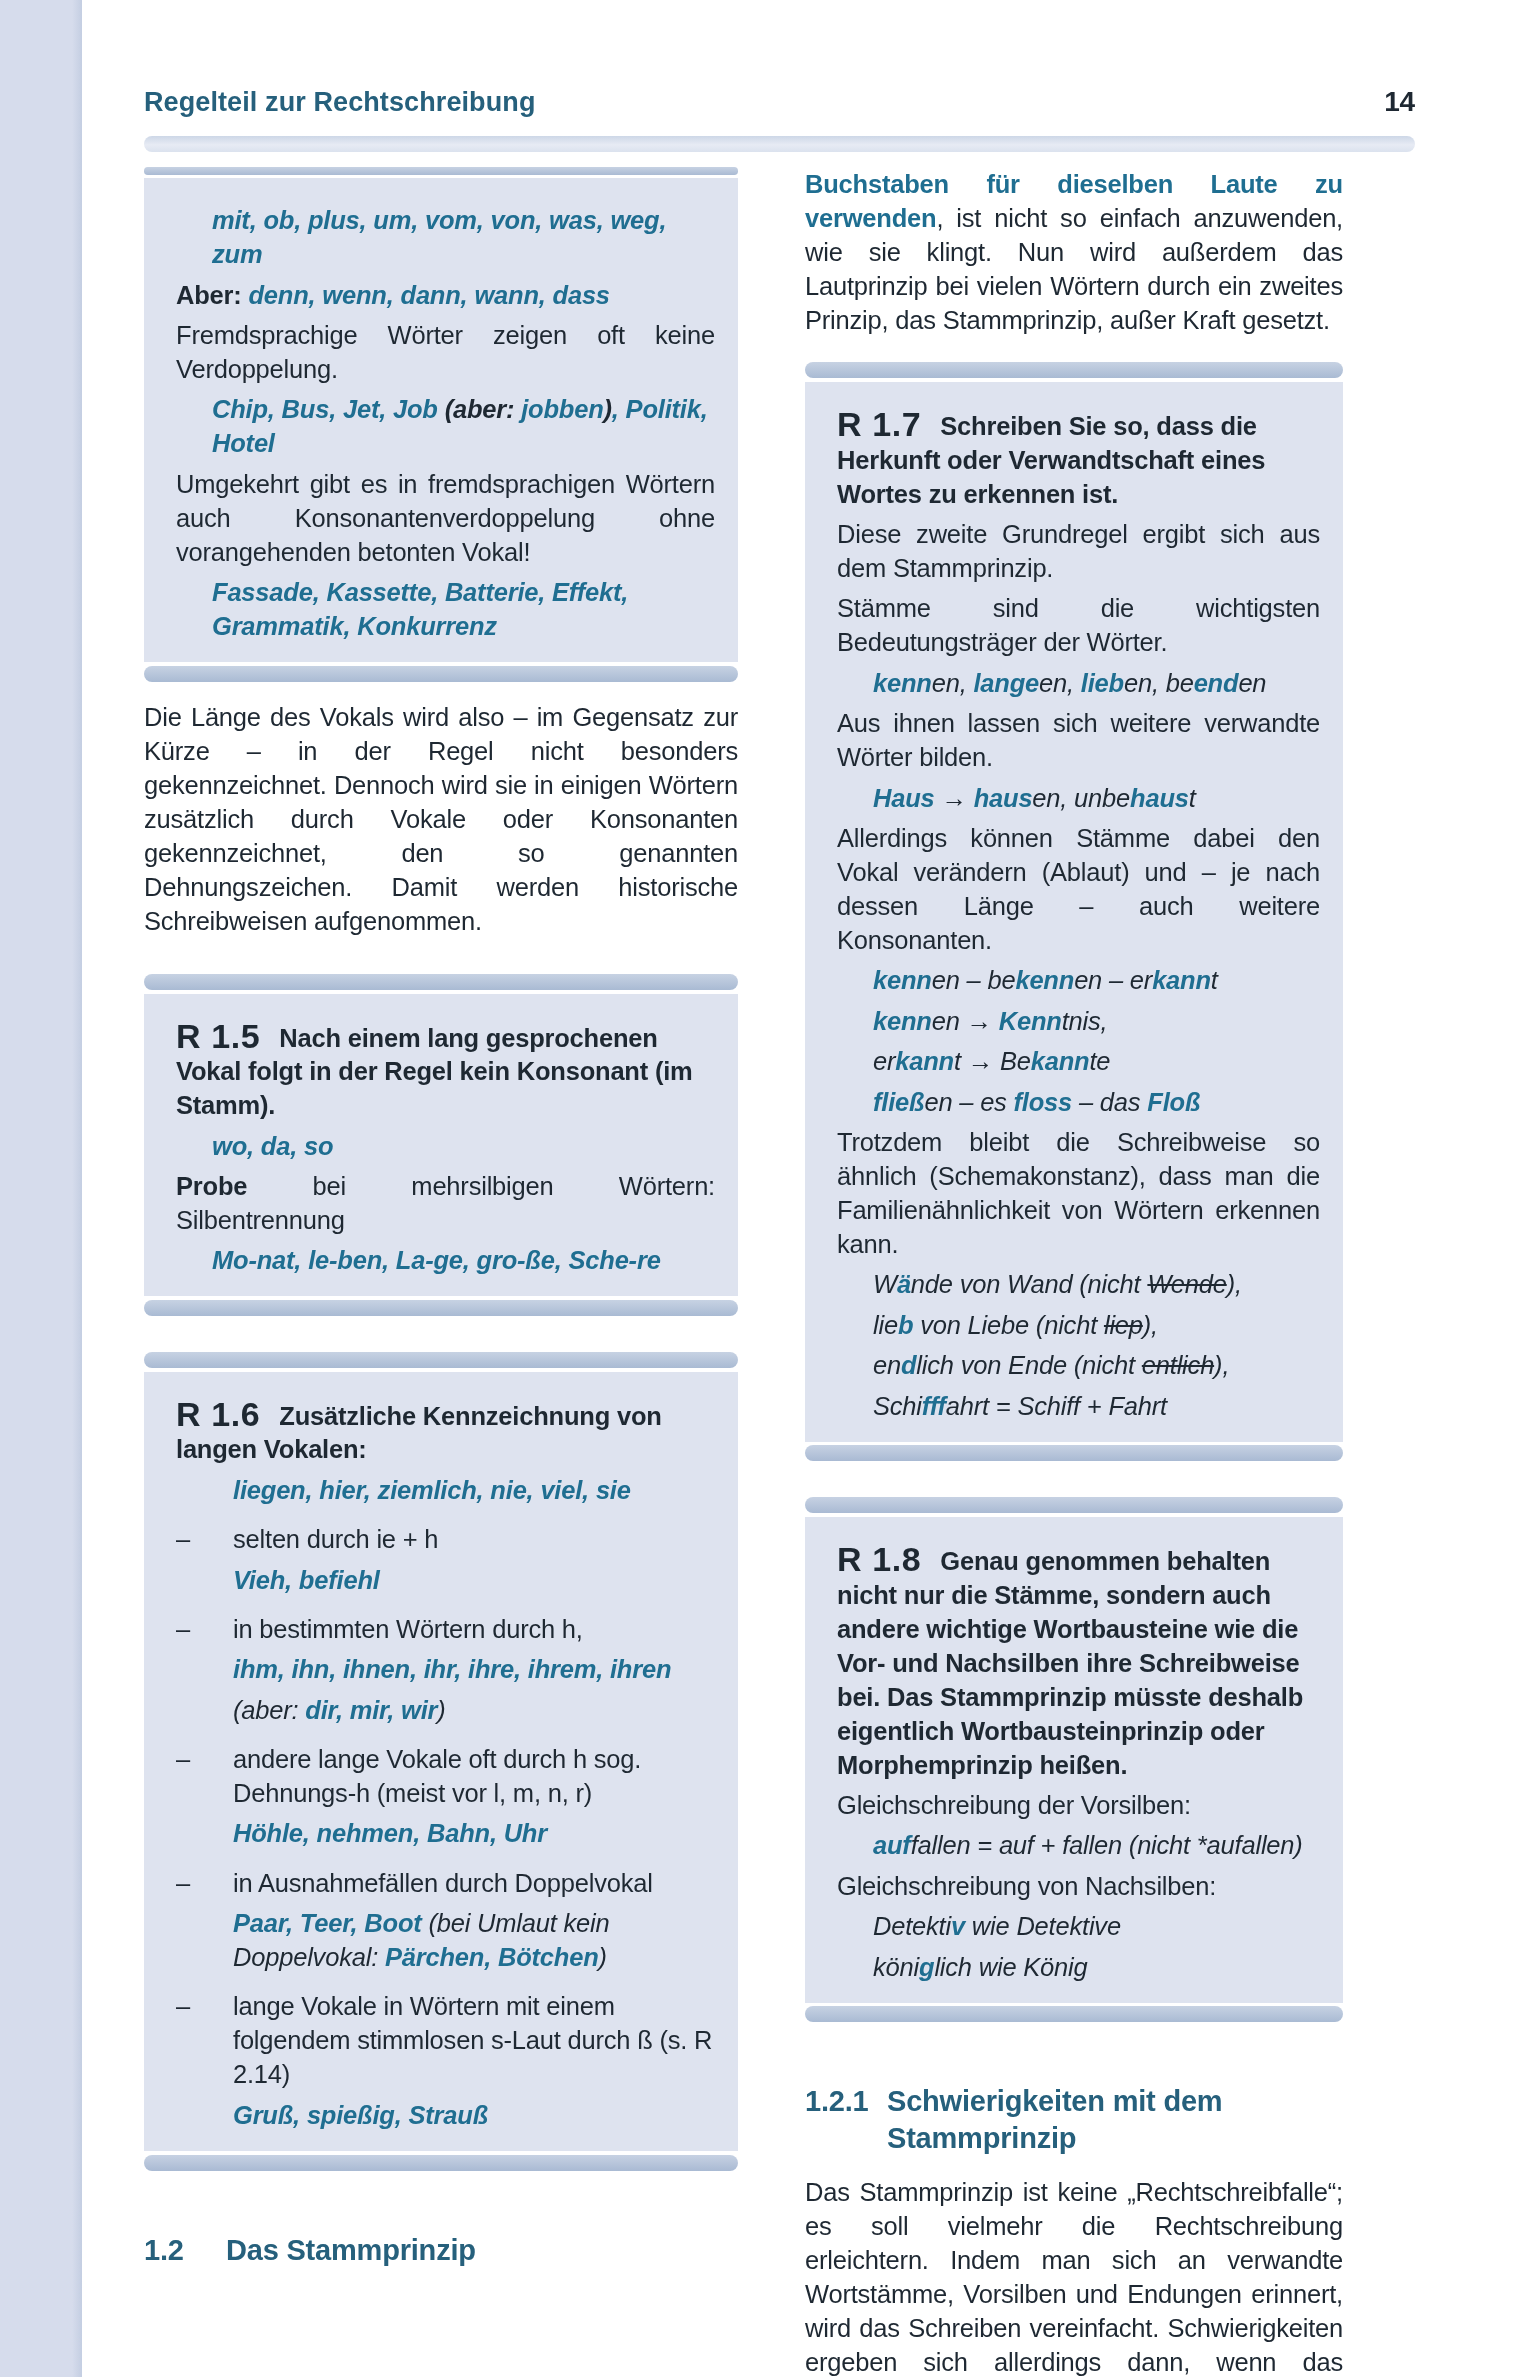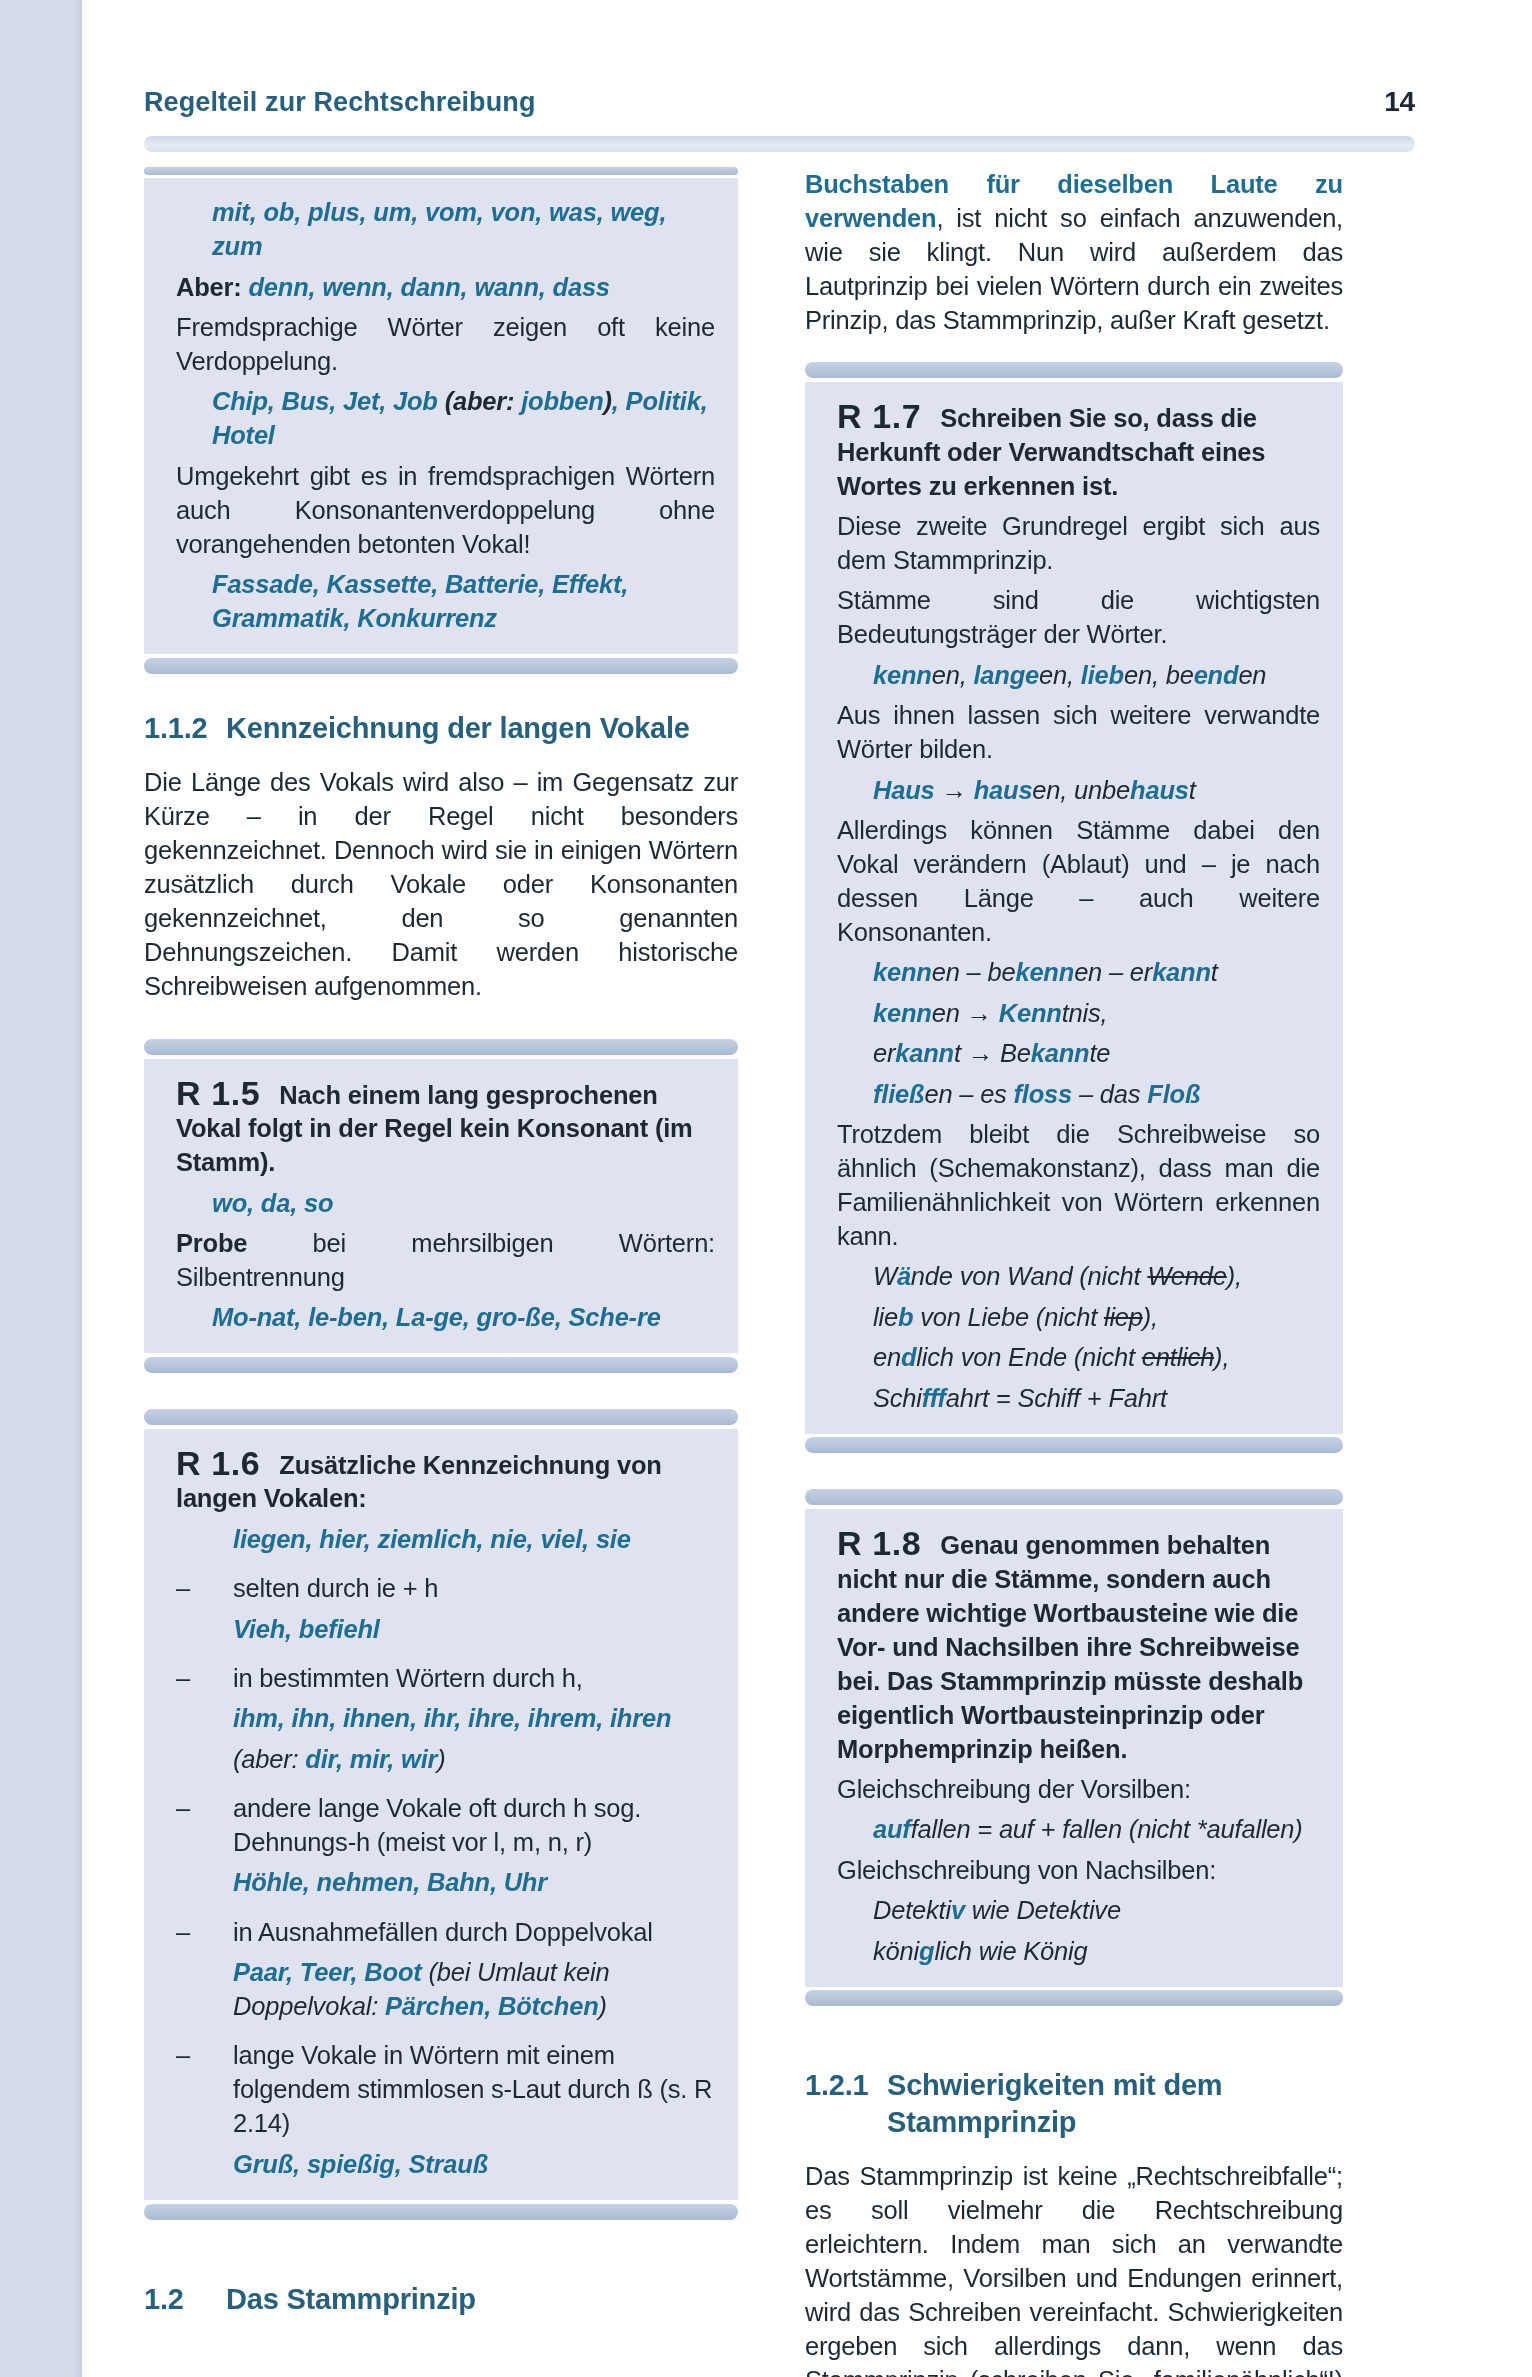--- a/index.html
+++ b/index.html
@@ -35,21 +35,21 @@
   .col.right{width:538px}
 
   
   .rulebox{margin-top:0}
   .rbar{height:16px;border-radius:8.3px;background:linear-gradient(to bottom,#c7d2e3,#a9bad3)}
   .rbar.thin{height:7.7px;border-radius:3.8px}
   .boxbody{background:var(--boxbg);margin-top:3.8px;margin-bottom:3.8px;padding:12.8px 23px 19px 32px}
 
   
   .blk{margin-top:6.4px}
-  .blk:first-child{margin-top:4px}
+  .blk:first-child{margin-top:12px}
   .blk.p{text-align:justify}
   .blk.pex{padding-left:36px}
   .blk.pexl{padding-left:57px}
   .blk.li{padding-left:57px;text-indent:-57px;margin-top:15.3px}
   .flow .blk.p{margin-top:0}
 
   .r-b{font-weight:bold}
   .r-i{font-style:italic}
   .r-bi{font-weight:bold;font-style:italic}
   .r-ex{color:var(--teal);font-weight:bold;font-style:italic}
@@ -94,23 +94,20 @@
             <div class="blk pex"><span class="r-ex">mit, ob, plus, um, vom, von, was, weg, zum</span></div>
             <div class="blk p"><span class="r-b">Aber: </span><span class="r-ex">denn, wenn, dann, wann, dass</span></div>
             <div class="blk p"><span class="r-n">Fremdsprachige Wörter zeigen oft keine Verdoppelung.</span></div>
             <div class="blk pex"><span class="r-ex">Chip, Bus, Jet, Job </span><span class="r-bi">(aber:</span><span class="r-ex"> jobben</span><span class="r-bi">)</span><span class="r-ex">, Politik, Hotel</span></div>
             <div class="blk p"><span class="r-n">Umgekehrt gibt es in fremdsprachigen Wörtern auch Konsonantenverdoppelung ohne vorangehenden betonten Vokal!</span></div>
             <div class="blk pex"><span class="r-ex">Fassade, Kassette, Batterie, Effekt, Grammatik, Konkurrenz</span></div>
           </div>
         <div class="rbar"></div>
       </section>
 
-      <h2 class="h2 sec-gap">
-        <span class="hnum">1.1.2</span><span>Kennzeichnung der langen Vokale</span>
-      </h2>
       <div class="flow after-h2">
           <div class="blk p"><span class="r-n">Die Länge des Vokals wird also – im Gegensatz zur Kürze – in der Regel nicht besonders gekennzeichnet. Dennoch wird sie in einigen Wörtern zusätzlich durch Vokale oder Konsonanten gekennzeichnet, den so genannten Dehnungszeichen. Damit werden historische Schreibweisen aufgenommen.</span></div>
         </div>
 
       <section class="rulebox sec-gap">
         <div class="rbar"></div>
         <div class="boxbody">
             <div class="blk rhead"><span class="r-rnum">R 1.5</span><span class="r-b">Nach einem lang gesprochenen Vokal folgt in der Regel kein Konsonant (im Stamm).</span></div>
             <div class="blk pex"><span class="r-ex">wo, da, so</span></div>
             <div class="blk p"><span class="r-b">Probe</span><span class="r-n"> bei mehrsilbigen Wörtern: Silbentrennung</span></div>

